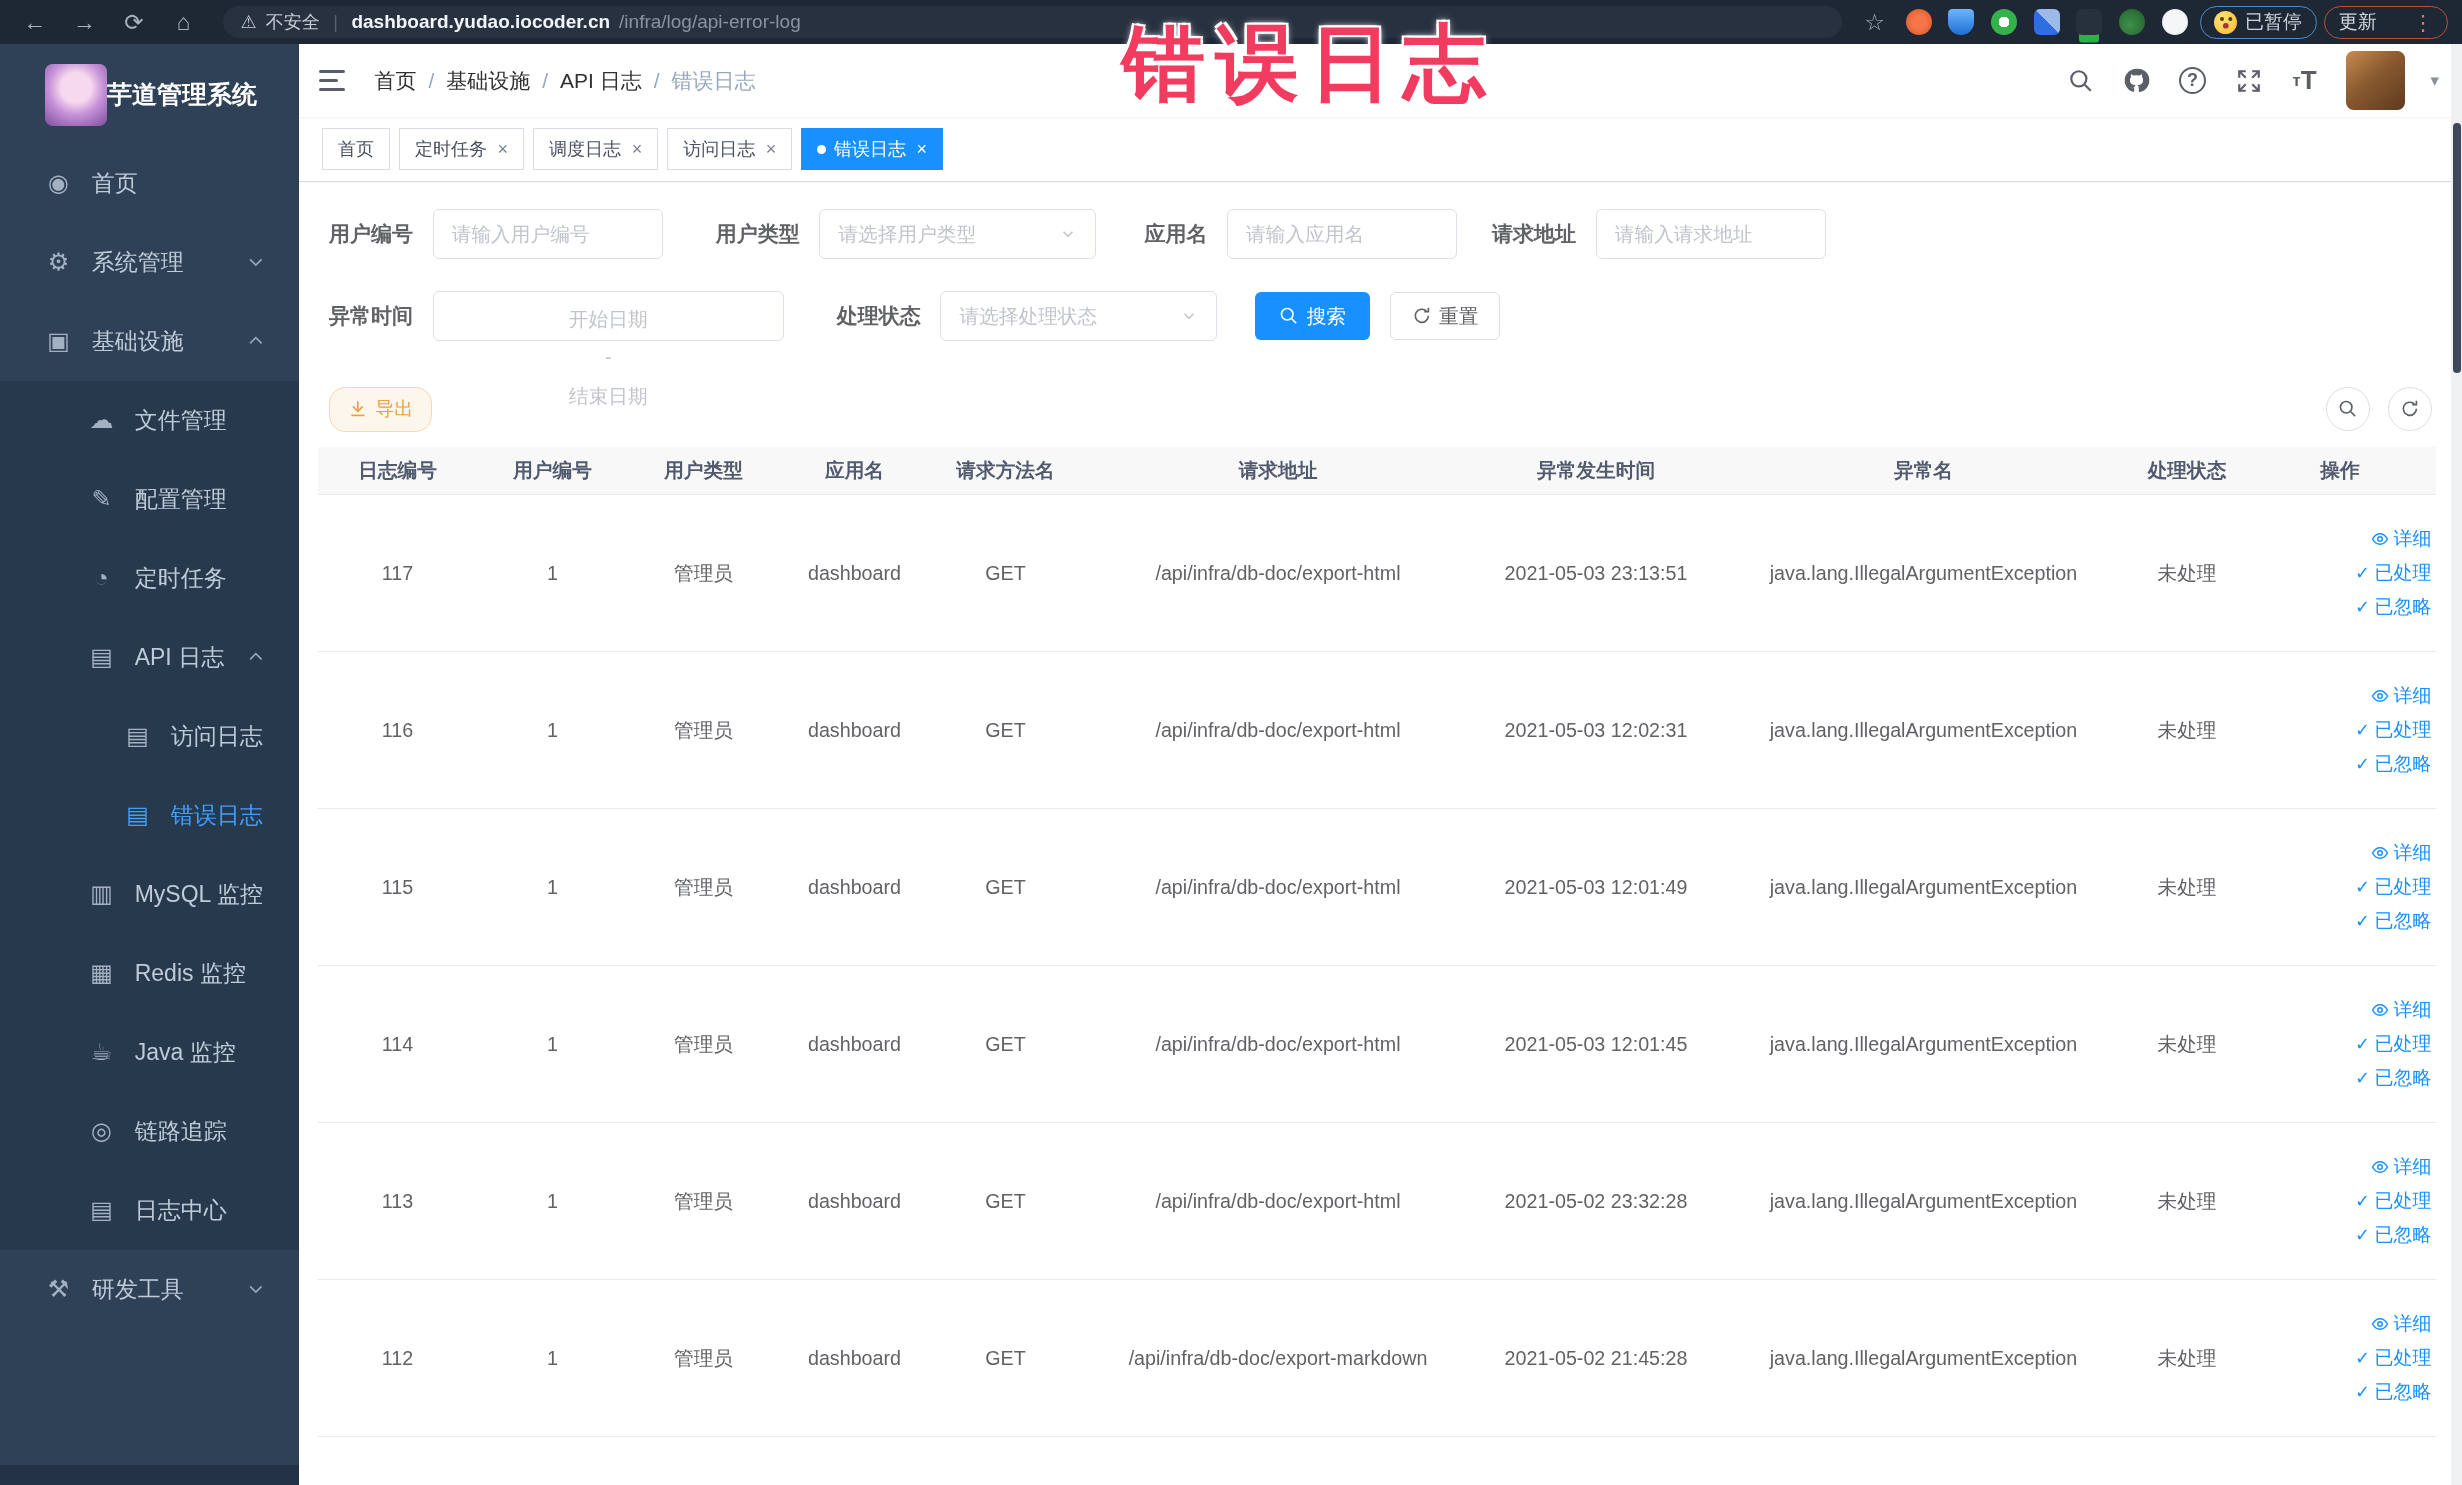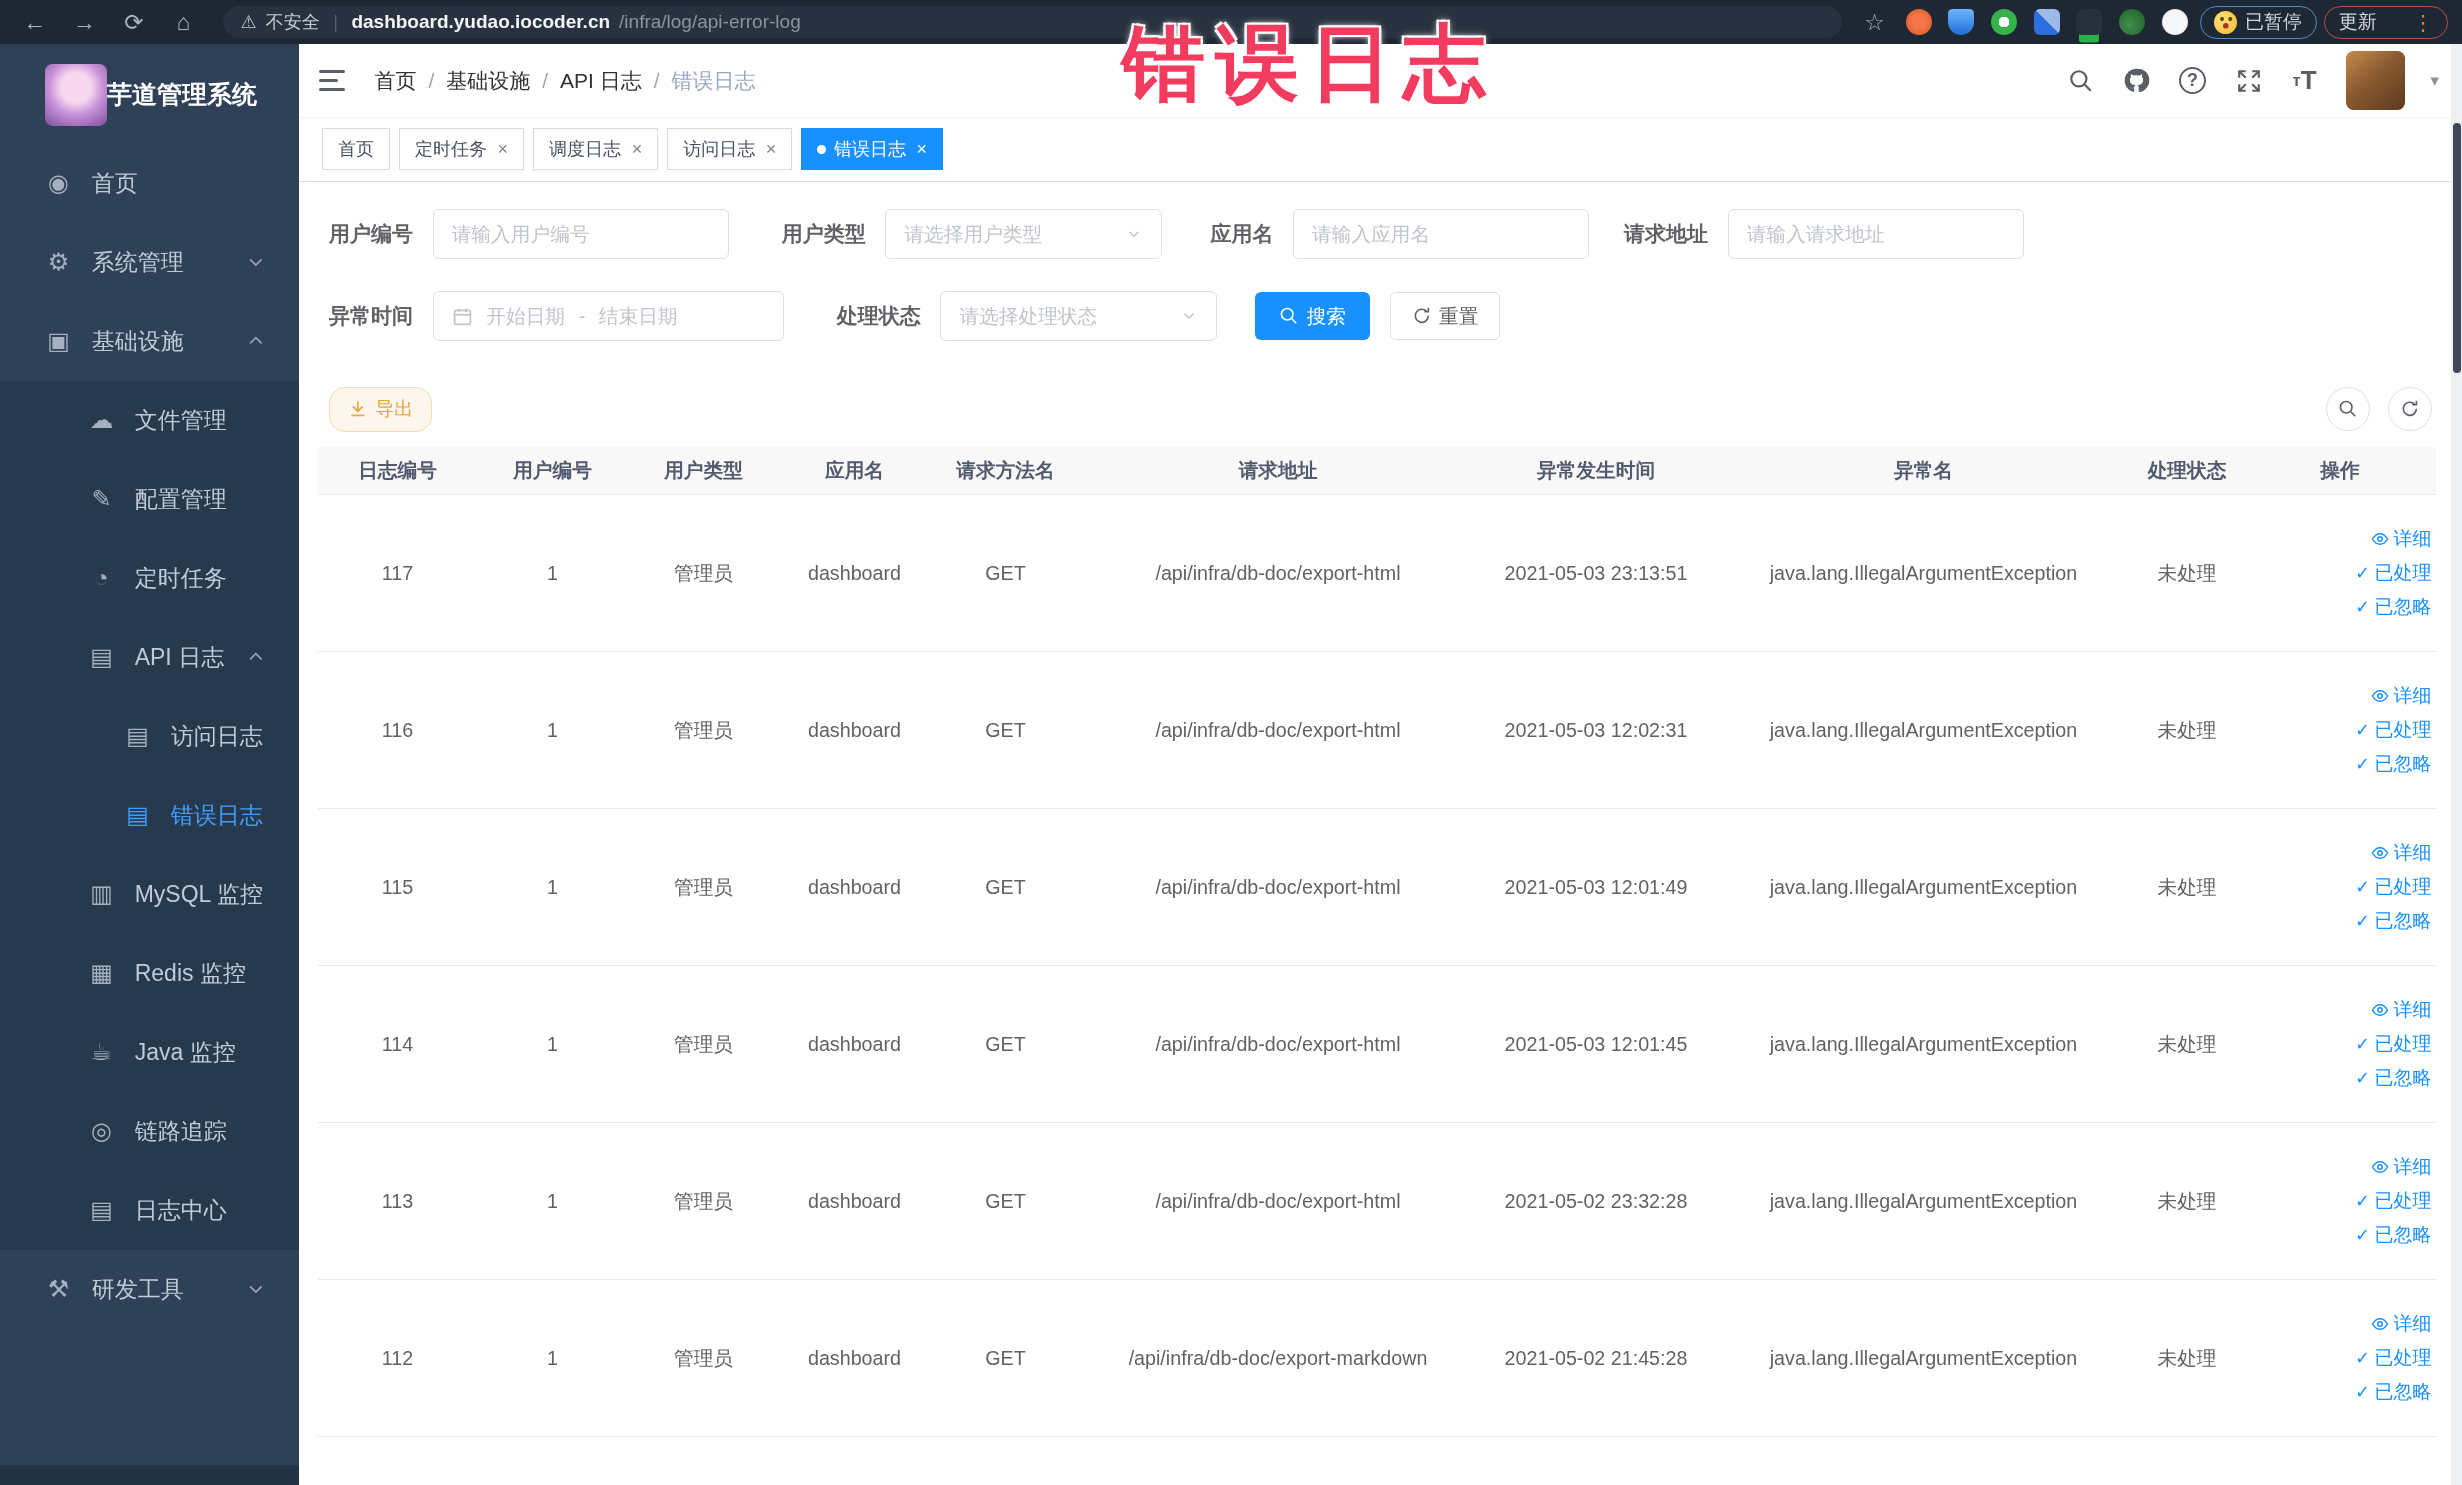--- a/index.html
+++ b/index.html
@@ -72,23 +72,23 @@
   .tag.active .tag-close { color:#fff; }
   .tag-dot { width:9px; height:9px; border-radius:50%; background:#fff; display:inline-block; }
 
   
   .filters { padding:27px 0 0 30px; }
   .f-row { display:flex; align-items:center; margin-bottom:32px; }
   .f-label { font-size:21px; color:#606266; font-weight:bold; margin-right:19.7px; white-space:nowrap; }
   .f-input, .f-select, .f-date { height:50px; border:1.5px solid #dcdfe6; border-radius:6px; background:#fff; display:flex; align-items:center; padding:0 18px; color:#c0c4cc; font-size:19.7px; }
   input.raw { border:none; outline:none; width:100%; font-size:19.7px; color:#606266; background:transparent; font-family:inherit; }
   input.raw::placeholder { color:#c0c4cc; }
-  .f-input { width:296px;align-items:center; }
+  .f-input { width:230px;align-items:center; }
   .f-select { width:277px; justify-content:space-between; cursor:pointer; }
-  .f-date { width:351px; gap:13.6px; }
+  .f-date { width:351px; gap:13.6px;flex-direction:column; }
   .f-date .dr-ph { color:#c0c4cc; }
   .f-date .dr-sep { color:#c0c4cc; }
   .gap1 { width:53px; } .gap2 { width:48px; } .gap3 { width:35px; }
   .btn { height:48px; border-radius:6px; display:inline-flex; align-items:center; justify-content:center; gap:7.6px; font-size:19.7px; cursor:pointer; border:1.5px solid transparent; }
   .btn-primary { background:#1890ff; color:#fff; padding:0 23px; margin-left:38px; }
   .btn-plain { background:#fff; border-color:#dcdfe6; color:#606266; padding:0 21px; margin-left:19.7px; }
 
   
   .toolbar-row { display:flex; align-items:center; padding:13.6px 30px 15px 30px; }
   .btn-warn { height:45px; background:#fdf6ec; border:1.5px solid #f5dab1; color:#e6a23c; border-radius:16px; padding:0 18px; font-size:19px; display:inline-flex; align-items:center; gap:7.6px; cursor:pointer; }

